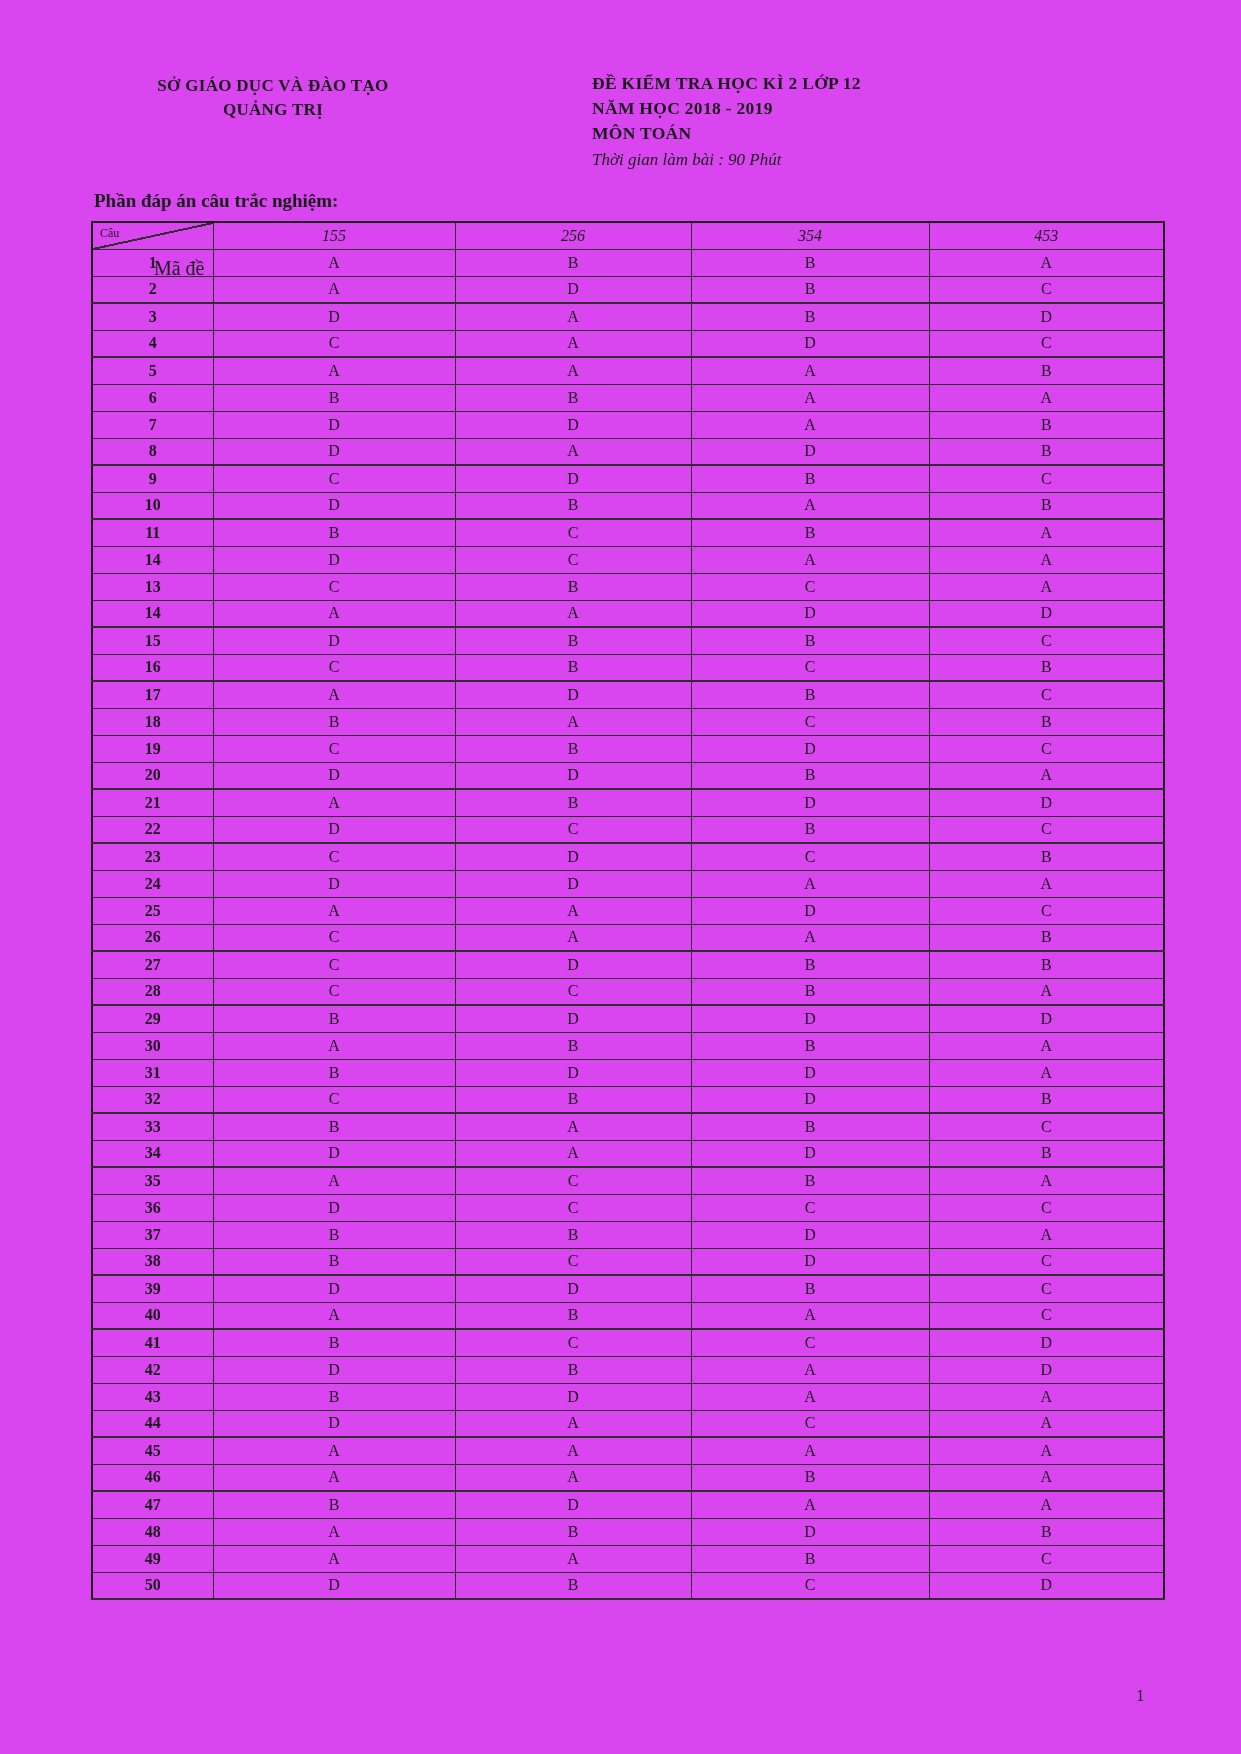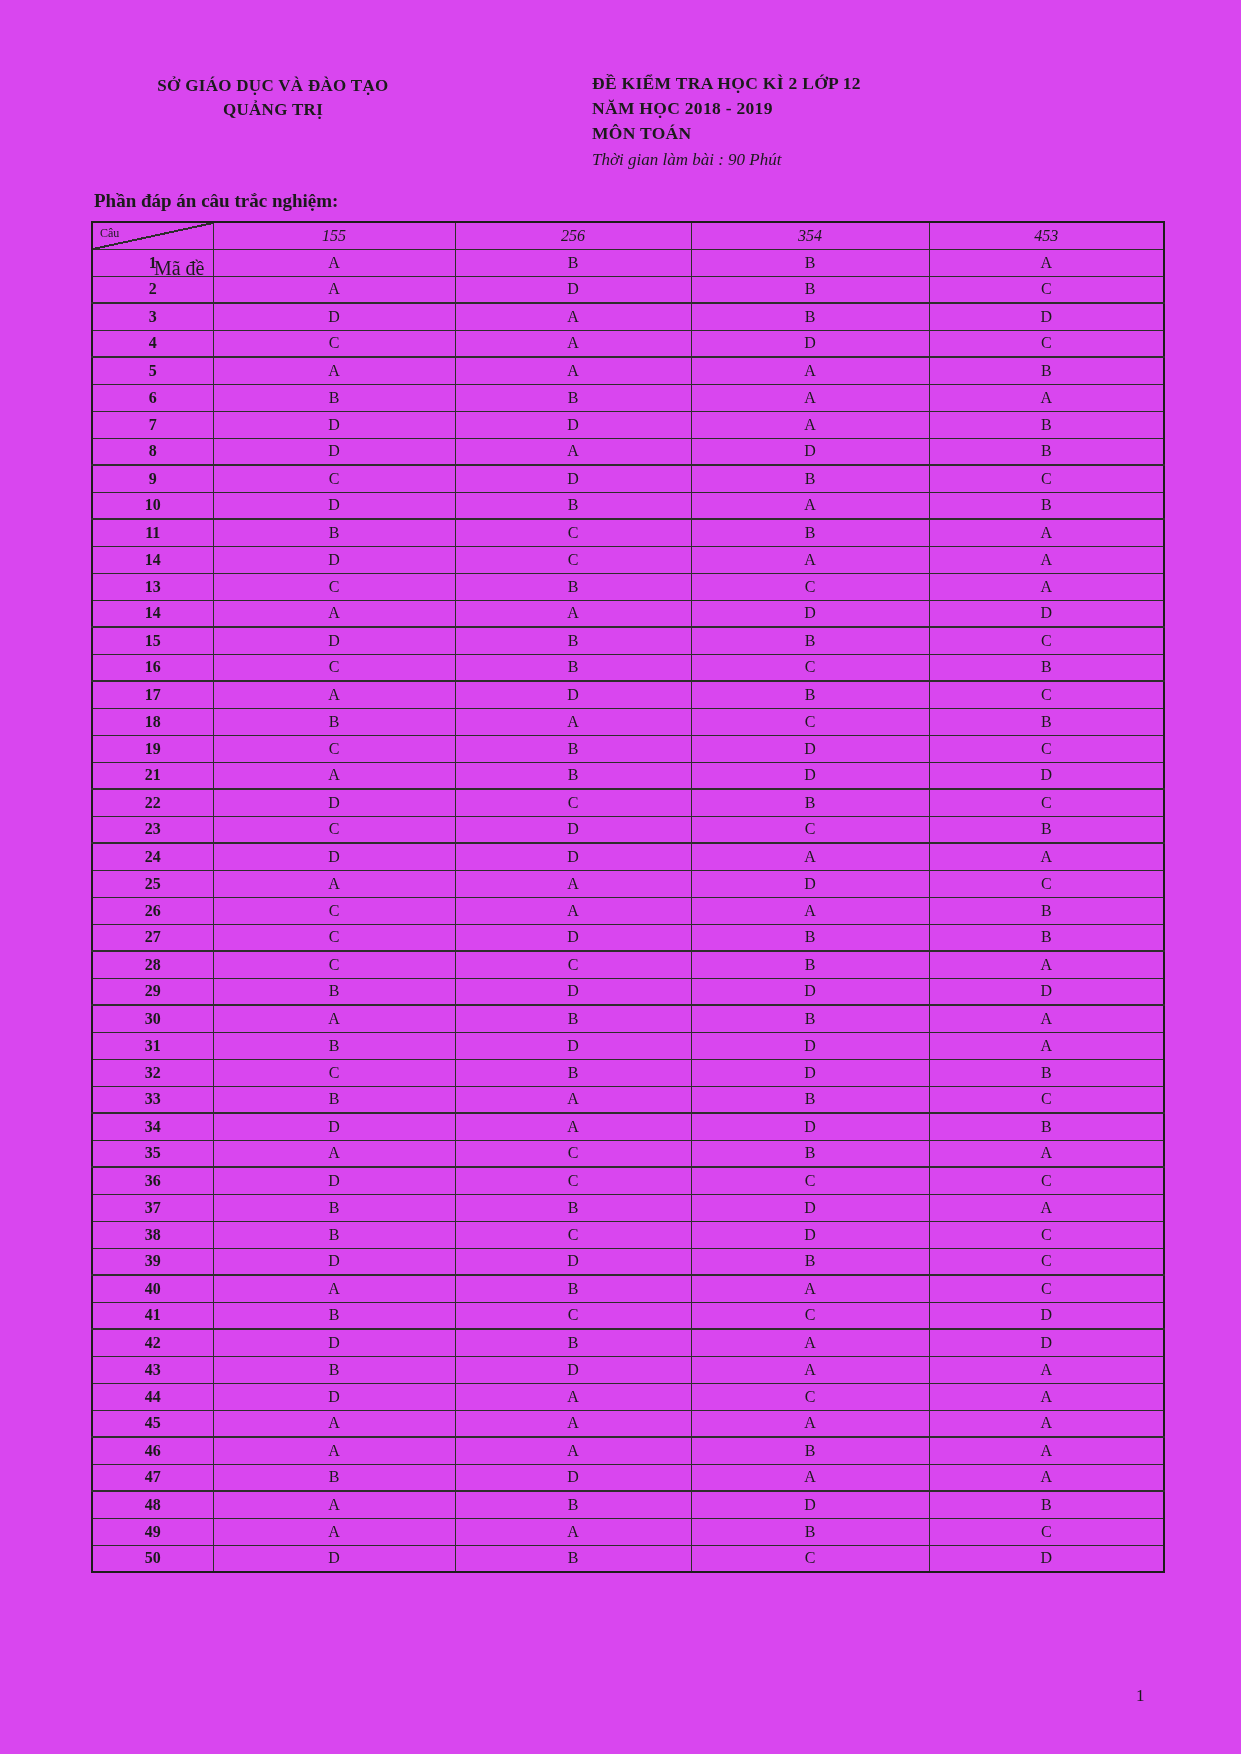--- a/index.html
+++ b/index.html
@@ -261,20 +261,27 @@
           <td>B</td>
         </tr>
         <tr>
           <td class="cau">19</td>
           <td>C</td>
           <td>B</td>
           <td>D</td>
           <td>C</td>
         </tr>
         <tr>
+          <td class="cau">20</td>
+          <td>D</td>
+          <td>D</td>
+          <td>B</td>
+          <td>A</td>
+        </tr>
+        <tr>
           <td class="cau">21</td>
           <td>A</td>
           <td>B</td>
           <td>D</td>
           <td>D</td>
         </tr>
         <tr>
           <td class="cau">22</td>
           <td>D</td>
           <td>C</td>

